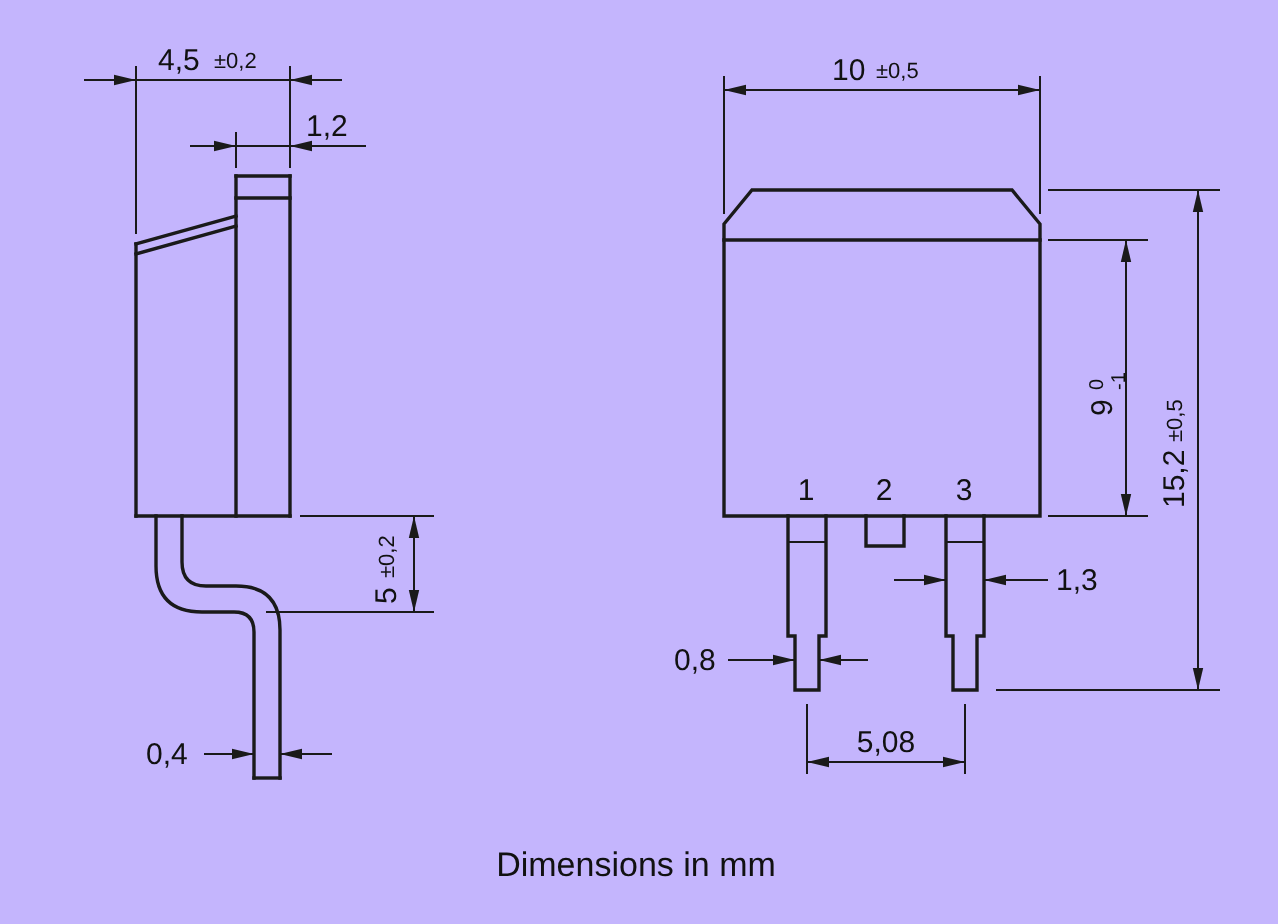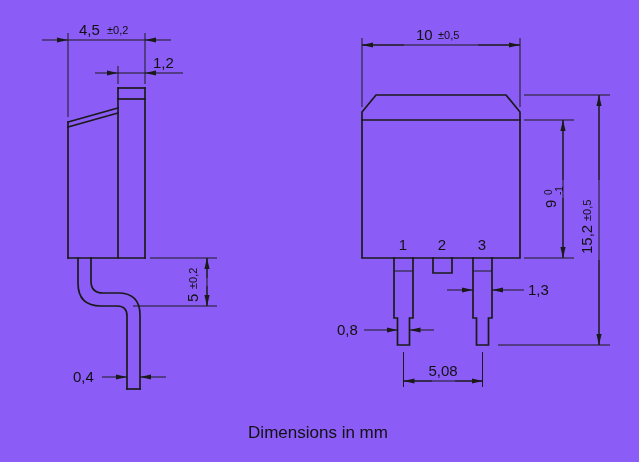--- a/index.html
+++ b/index.html
@@ -1,16 +1,16 @@
 <!DOCTYPE html>
 <html><head>
 <meta charset="utf-8">
 <style>
   html,body{margin:0;padding:0;background:#ffffff;}
-  .wrap{width:639px;height:462px;background:#8b5cf6;position:relative;font-family:"Liberation Sans",sans-serif;}
+  .wrap{width:639px;height:462px;background:#c4b5fd;position:relative;font-family:"Liberation Sans",sans-serif;}
   svg{display:block;}
   .outline{stroke:#1a1a1a;stroke-width:1.7;fill:none;stroke-linejoin:miter;stroke-linecap:square;}
   .thin{stroke:#1a1a1a;stroke-width:1;fill:none;stroke-linecap:butt;}
   text{fill:#111;font-family:"Liberation Sans",sans-serif;}
   .val{font-size:15px;}
   .tol{font-size:11px;}
   .tolsm{font-size:10px;}
   .pin{font-size:15px;}
   .footer{font-size:17px;}
 </style>

